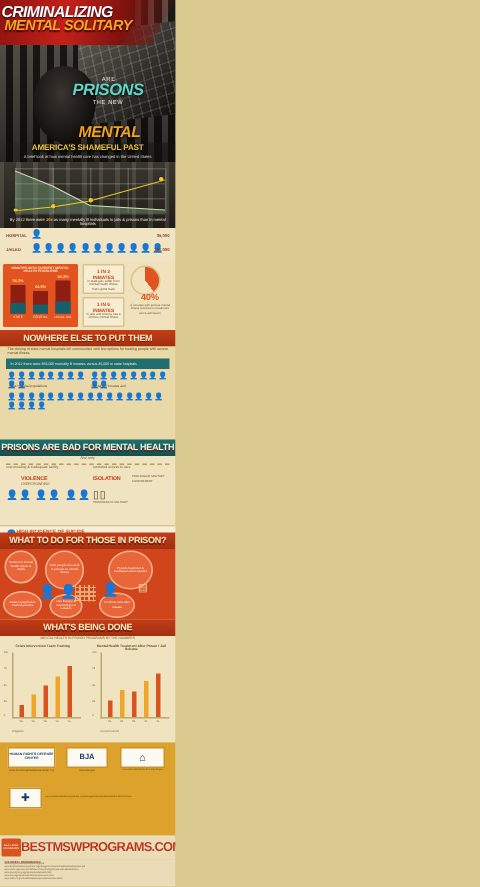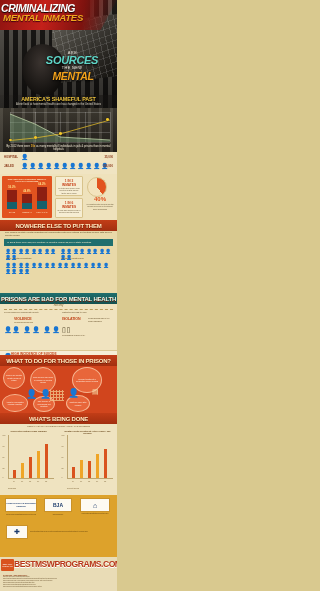--- a/index.html
+++ b/index.html
@@ -62,21 +62,21 @@
   .sub-2{
     position:absolute; left:28px; top:54px; width:88px; text-align:center;
     font-weight:bold; font-style:italic; font-size:11px; color:#5fd6c8;
     text-shadow:0 1px 2px #000; letter-spacing:-.3px;
   }
   .sub-3{
     position:absolute; left:30px; top:66px; width:84px; text-align:center;
     font-size:3.8px; color:#e8e4da; letter-spacing:.4px;
   }
   .sub-4{
-    position:absolute; left:30px; top:70px; width:86px; text-align:center;
+    position:absolute; left:30px; top:82px; width:86px; text-align:center;
     font-weight:bold; font-style:italic; font-size:10.5px; color:#f2a21c;
     text-shadow:0 1px 2px #000; letter-spacing:-.3px;
   }
   .sub-5{
     position:absolute; left:32px; top:81px; width:84px; text-align:center;
     font-weight:bold; font-style:italic; font-size:10px; color:#f2a21c;
     text-shadow:0 1px 2px #000; letter-spacing:-.3px;
   }
 
   
@@ -316,23 +316,23 @@
 </head>
 <body>
 
 <div class="page">
 
   <div class="hero">
     <div class="hero-photo"></div>
     <div class="hero-blob"></div>
     <div class="red-slash"></div>
     <div class="title-1">CRIMINALIZING</div>
-    <div class="title-2">MENTAL INMATES</div>
+    <div class="title-2">MENTAL SOLITARY</div>
     <div class="sub-1">ARE</div>
-    <div class="sub-2">SOURCES</div>
+    <div class="sub-2">PRISONS</div>
     <div class="sub-3">THE NEW</div>
     <div class="sub-4">MENTAL</div>
 
     <div class="band-past">
       <div class="bp-title">AMERICA'S SHAMEFUL PAST</div>
       <div class="bp-sub">A brief look at how mental health care has changed in the United States</div>
     </div>
   </div>
 
   <div class="linechart">

